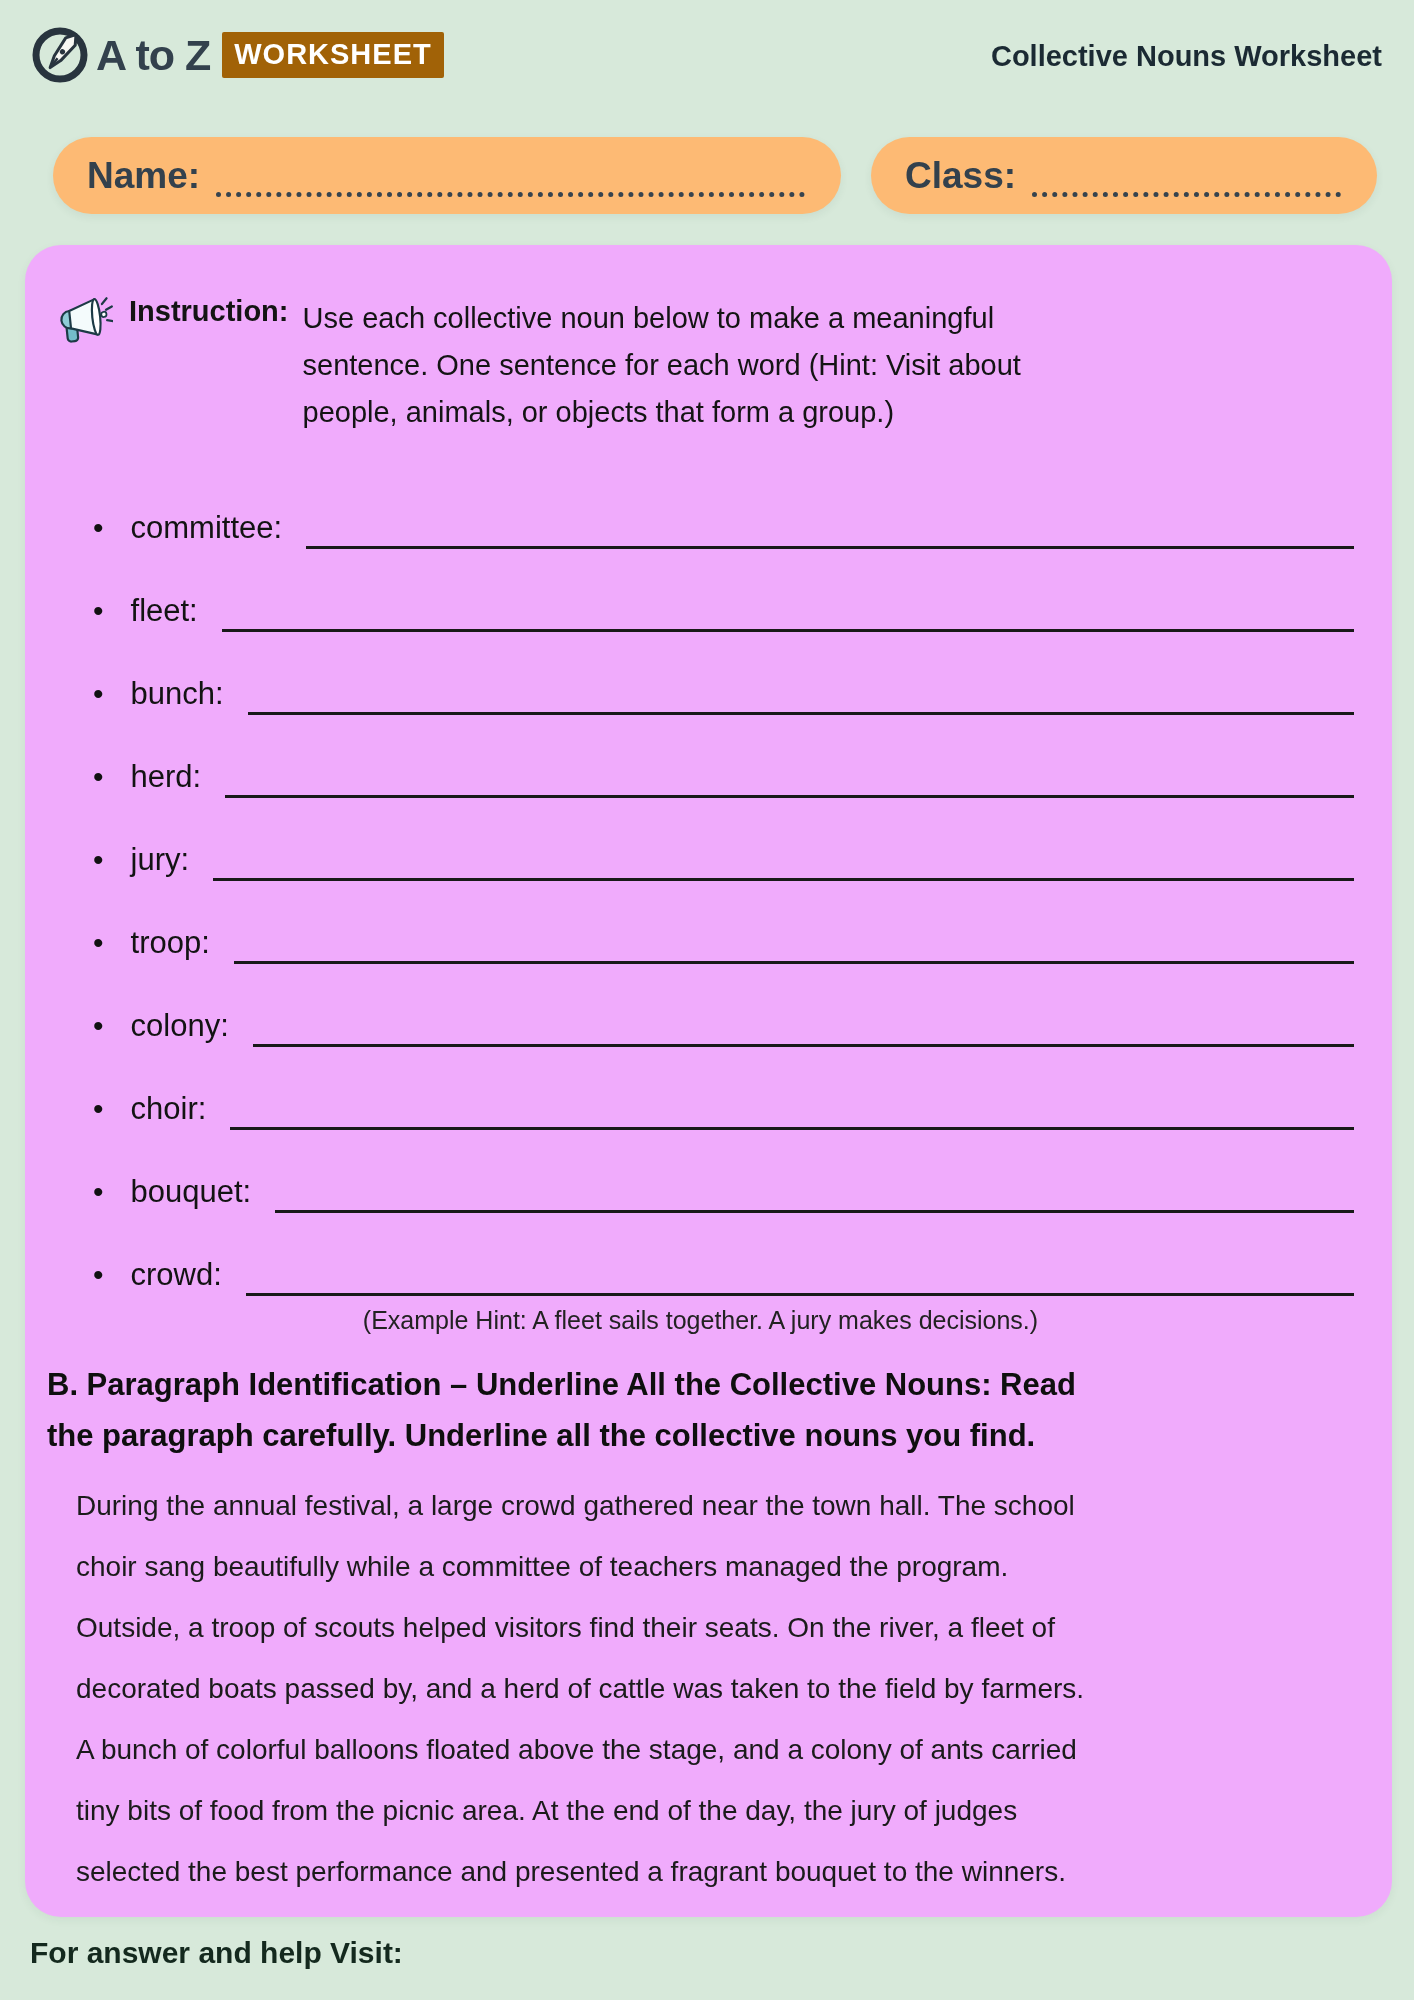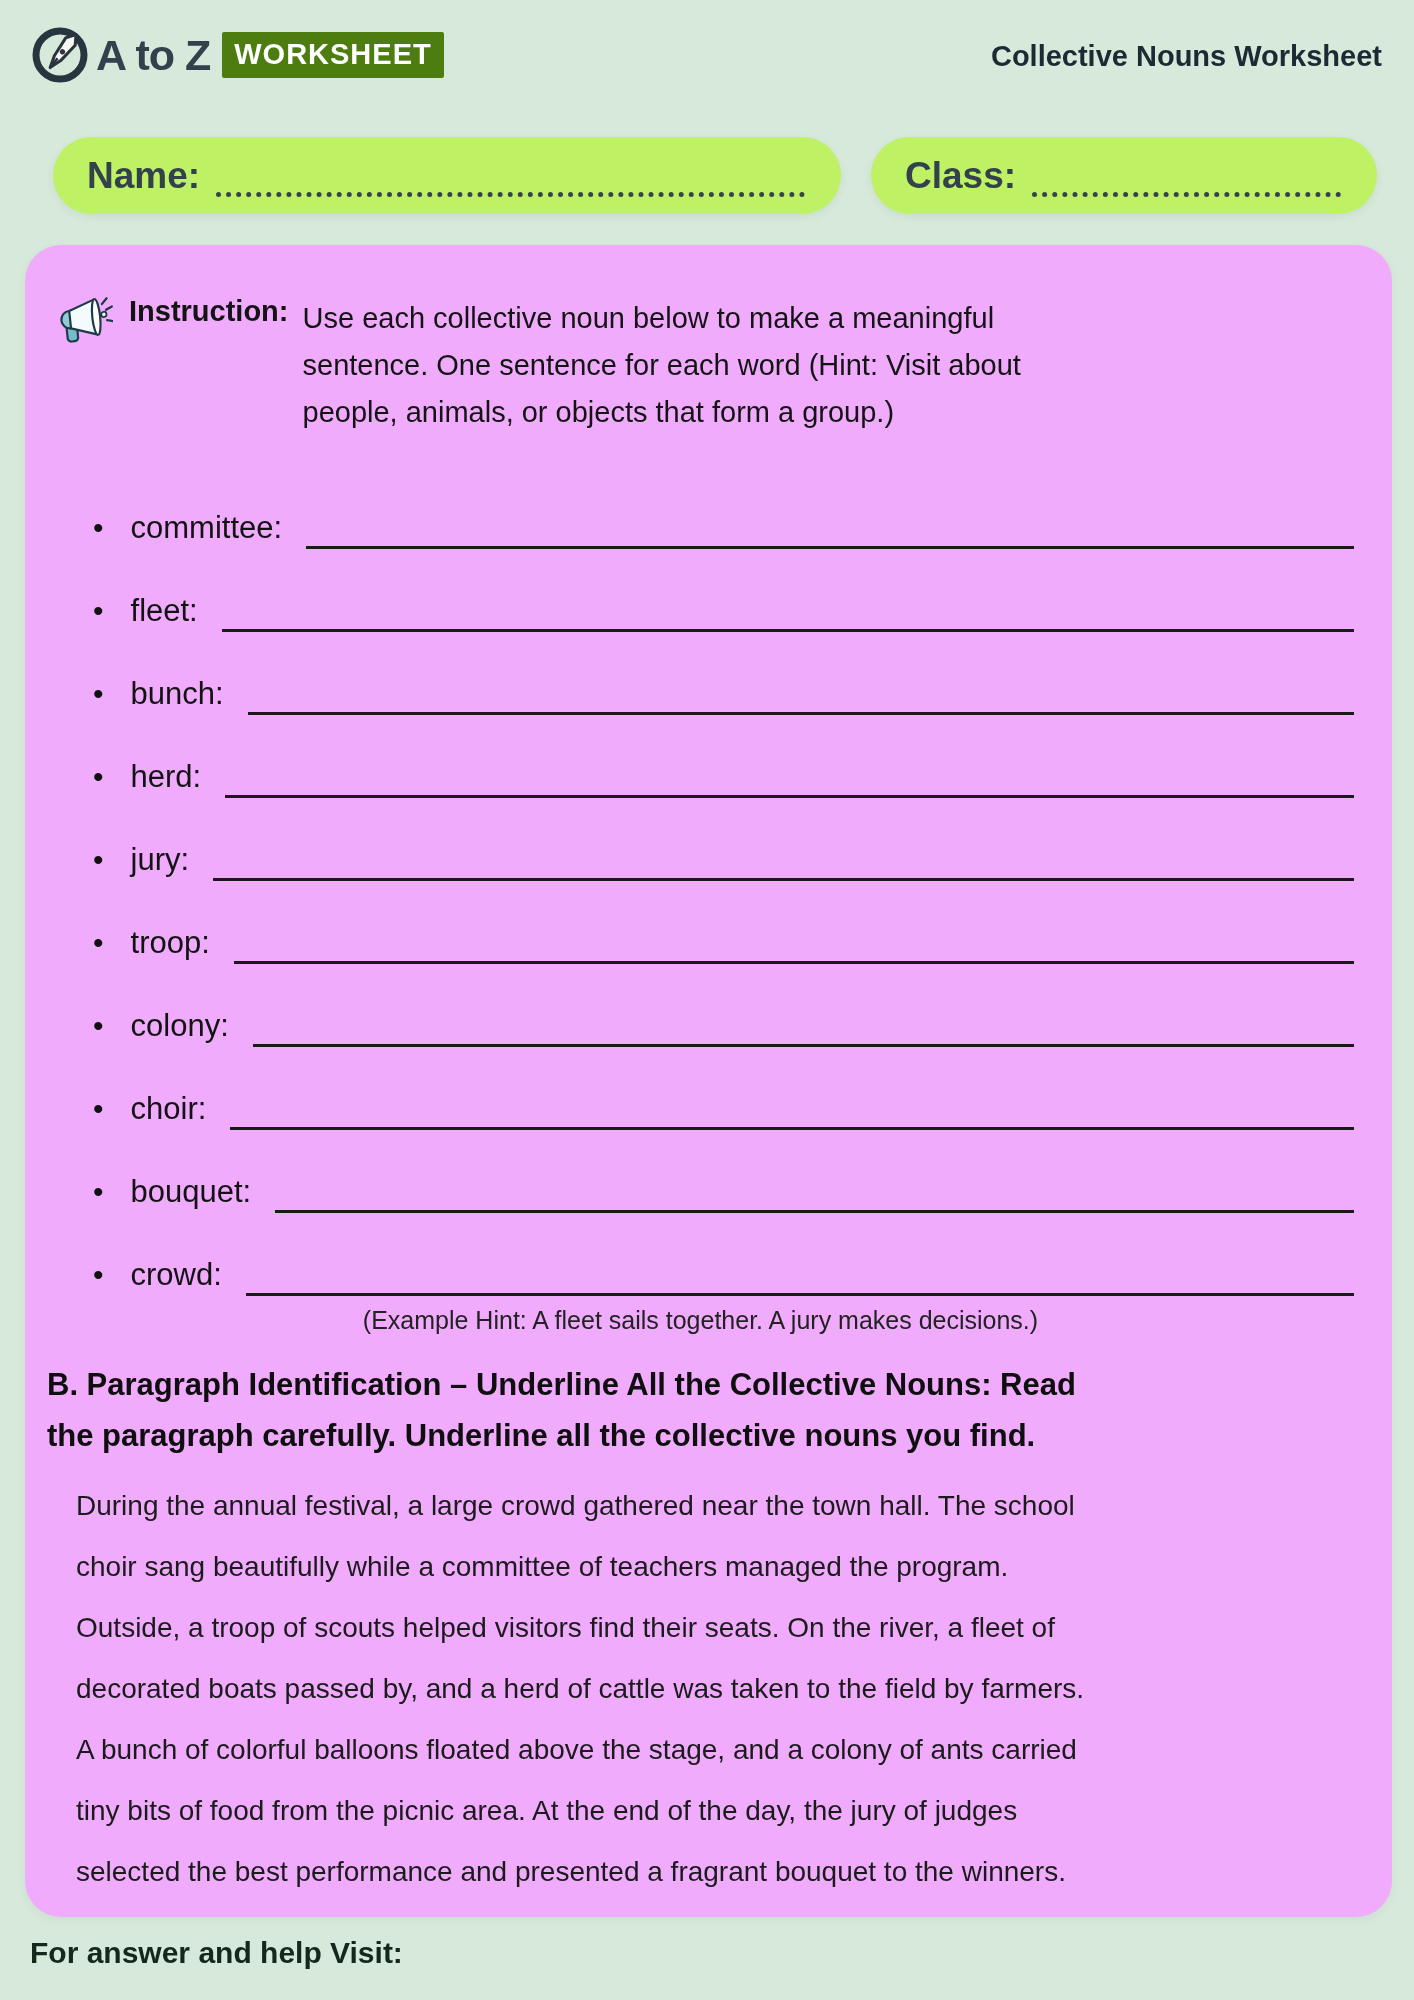--- a/index.html
+++ b/index.html
@@ -17,33 +17,33 @@
     position:absolute; left:30px; top:24px; height:62px;
     display:flex; align-items:center;
   }
   .logo-icon { width:60px; height:62px; }
   .brand-text {
     margin-left:6px;
     font-size:43px; font-weight:800; color:#33414d; letter-spacing:-1px;text-align:right;
   }
   .brand-badge {
     margin-left:12px;
-    background:#4d7c0f; color:#ffffff;
+    background:#a16207; color:#ffffff;
     font-size:29px; font-weight:700; letter-spacing:1px;
     padding:6px 12px 7px; border-radius:2px;
   }
   .header-title {
     position:absolute; right:32px; top:40px;
     font-size:29px; font-weight:700; color:#1b2a33;
   }
 
   
   .pill {
     position:absolute; top:137px; height:77px;
-    background:#bef264; border-radius:39px;
+    background:#fdba74; border-radius:39px;
     display:flex; align-items:center;
     padding:0 34px;
     box-shadow:0 3px 8px rgba(40,70,50,0.07);
   }
   .pill-name { left:53px;  width:788px; }
   .pill-class{ left:871px; width:506px;text-align:center; }
   .pill-label { font-size:37px; font-weight:800; color:#33414d; white-space:nowrap; }
   .pill-dots {
     flex:1; border-bottom:5px dotted #36434e;
     align-self:flex-end; margin:0 2px 17px 16px;

